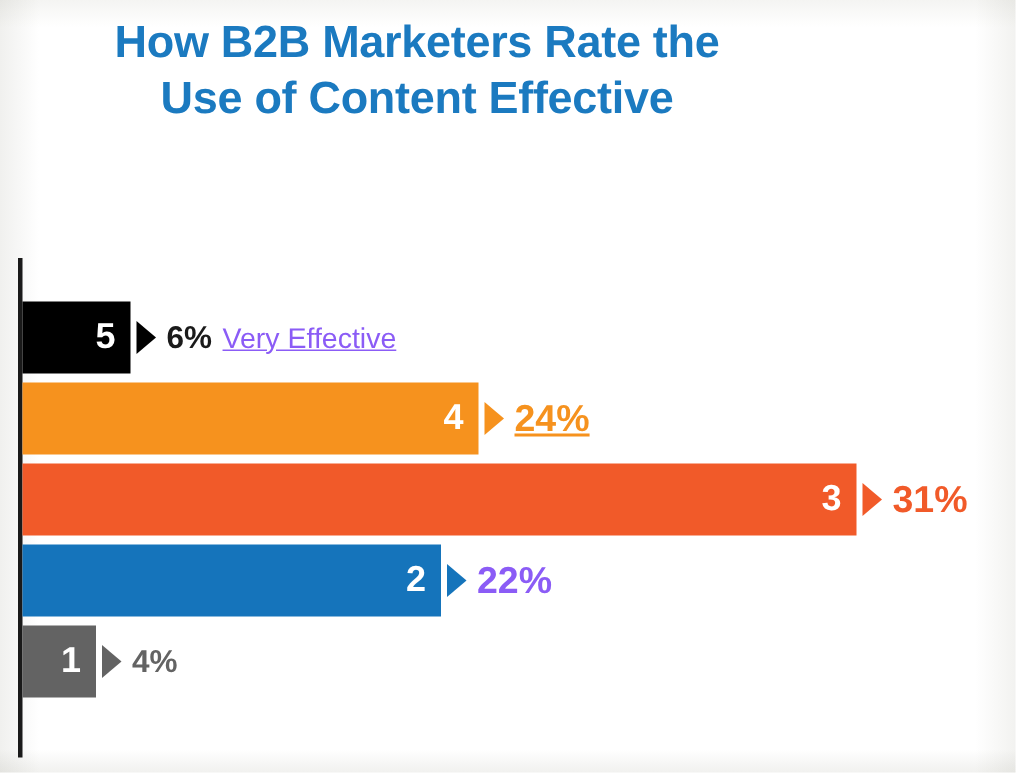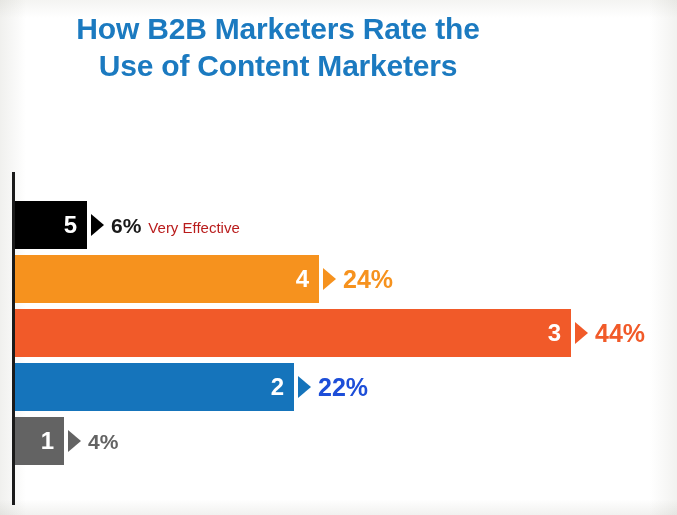--- a/index.html
+++ b/index.html
@@ -118,37 +118,38 @@
   .pct {
     font-weight: bold;
     font-size: 25px;
     line-height: 1;
     font-family: "Liberation Sans", sans-serif;
   }
   .pct.small {
     font-size: 21px;
   }
   .descriptor {
-    font-size: 15px;
+    font-size: 19px;
     line-height: 1;
-    color: #b91c1c;
+    color: #8b5cf6;
     margin-left: 7px;
     font-family: "Liberation Sans", sans-serif;
+    text-decoration: underline;
   }
 </style>
 </head>
 <body>
 
 <div class="page-bg"></div>
 
 <div class="content">
 
   <div class="title-block">
     <div class="title-line">How B2B Marketers Rate the</div>
-    <div class="title-line">Use of Content Marketers</div>
+    <div class="title-line">Use of Content Effective</div>
   </div>
 
   <div class="chart">
     <div class="axis-line"></div>
 
     <div class="rows">
 
       <div class="row">
         <div class="bar" style="width:72px;background:#000000;">
           <span class="bar-number">5</span>
@@ -159,43 +160,43 @@
           <span class="descriptor">Very Effective</span>
         </div>
       </div>
 
       <div class="row">
         <div class="bar" style="width:304px;background:#F6921E;">
           <span class="bar-number">4</span>
         </div>
         <div class="arrow" style="border-left-color:#F6921E;"></div>
         <div class="labels">
-          <span class="pct" style="color:#F6921E;">24%</span>
+          <span class="pct" style="color:#F6921E;text-decoration:underline;">24%</span>
           <span class="descriptor"></span>
         </div>
       </div>
 
       <div class="row">
         <div class="bar" style="width:556px;background:#F15A29;">
           <span class="bar-number">3</span>
         </div>
         <div class="arrow" style="border-left-color:#F15A29;"></div>
         <div class="labels">
-          <span class="pct" style="color:#F15A29;">44%</span>
+          <span class="pct" style="color:#F15A29;">31%</span>
           <span class="descriptor"></span>
         </div>
       </div>
 
       <div class="row">
         <div class="bar" style="width:279px;background:#1574BB;">
           <span class="bar-number">2</span>
         </div>
         <div class="arrow" style="border-left-color:#1574BB;"></div>
         <div class="labels">
-          <span class="pct" style="color:#1d4ed8;">22%</span>
+          <span class="pct" style="color:#8b5cf6;">22%</span>
           <span class="descriptor"></span>
         </div>
       </div>
 
       <div class="row">
         <div class="bar" style="width:49px;background:#636363;">
           <span class="bar-number">1</span>
         </div>
         <div class="arrow" style="border-left-color:#636363;"></div>
         <div class="labels">

